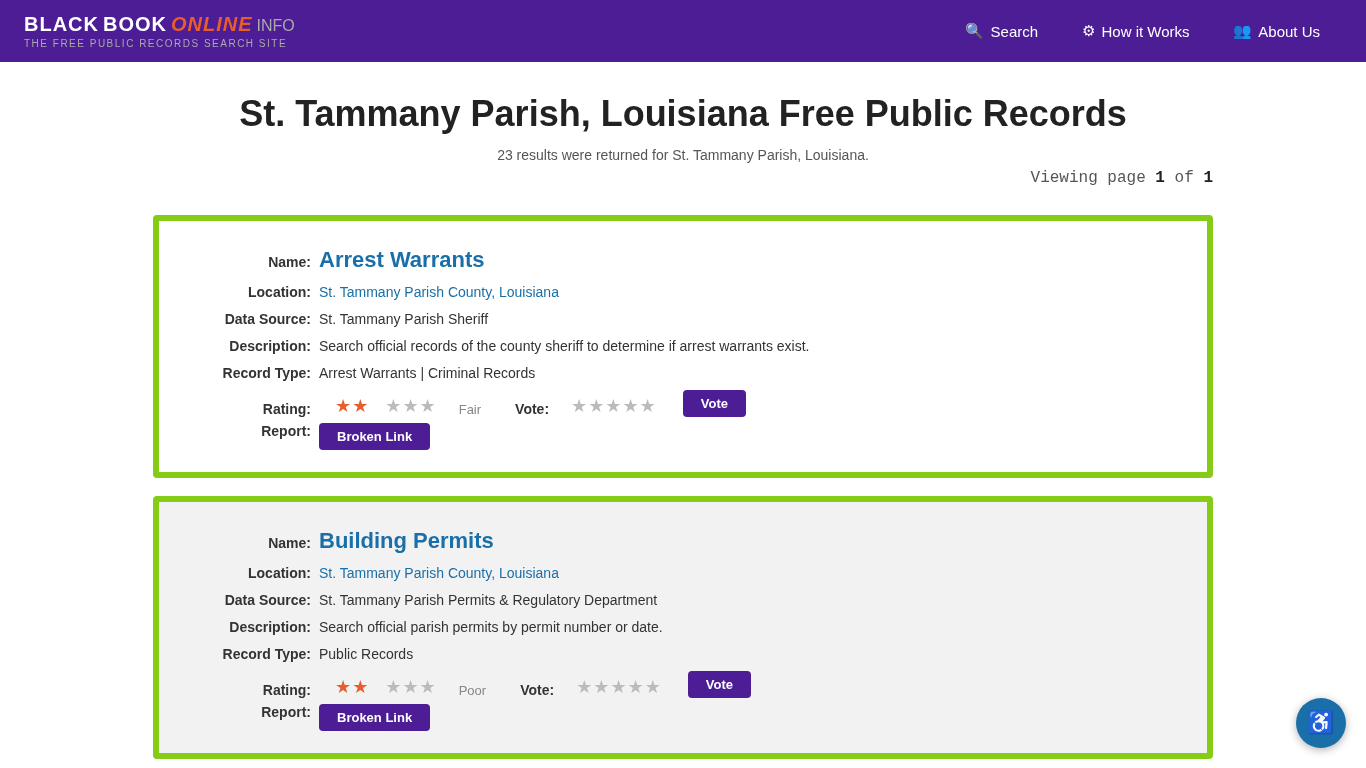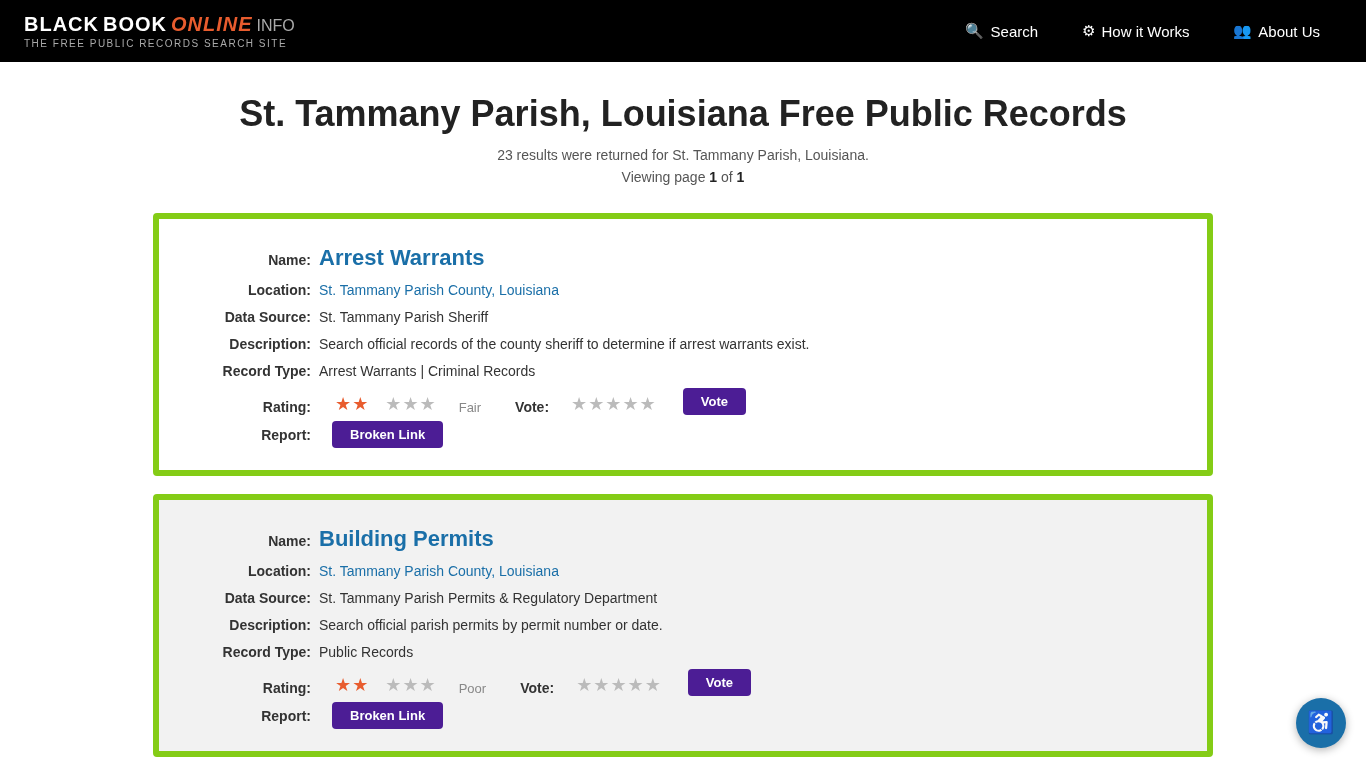--- a/index.html
+++ b/index.html
@@ -1,20 +1,20 @@
 <!DOCTYPE html>
 <html><head>
   <meta charset="utf-8">
   <style>
     * { margin: 0; padding: 0; box-sizing: border-box; }
     body { font-family: Arial, sans-serif; background: #fff; color: #333; font-size: 14px; }
 
     
     #header {
-      background: #000000;
+      background: #4c1d95;
       color: #fff;
       display: flex;
       align-items: center;
       justify-content: space-between;
       padding: 0 24px;
       height: 62px;
       position: relative;
     }
     #logo-area {
       display: flex;
@@ -66,24 +66,25 @@
       line-height: 1.2;
     }
     #results-summary {
       text-align: center;
       font-size: 14px;
       color: #555;
       margin-bottom: 6px;
       margin-top: 10px;
     }
     #paging {
-      text-align: center;
-      font-size: 14px;
+      text-align: right;
+      font-size: 16px;
       color: #555;
       margin-bottom: 28px;
+      font-family: Liberation Mono, monospace;
     }
     #paging b { font-weight: 700; color: #222; }
 
     
     .record-card {
       background: #f2f2f2;
       border: 6px solid #84cc16;
       border-radius: 4px;
       padding: 22px 30px 22px 30px;
       margin-bottom: 18px;
@@ -129,22 +130,21 @@
       border-radius: 4px;
       padding: 6px 18px;
       font-size: 13px;
       font-weight: 600;
       cursor: pointer;
     }
 
     
     .report-row {
       display: flex;
-      align-items: center;
-      gap: 13px;
+      gap: 0;
     }
     .report-row .record-label { min-width: 130px; }
 
     
     #accessibility-btn {
       position: fixed;
       bottom: 20px;
       right: 20px;
       background: #1a6fa8;
       color: #fff;

